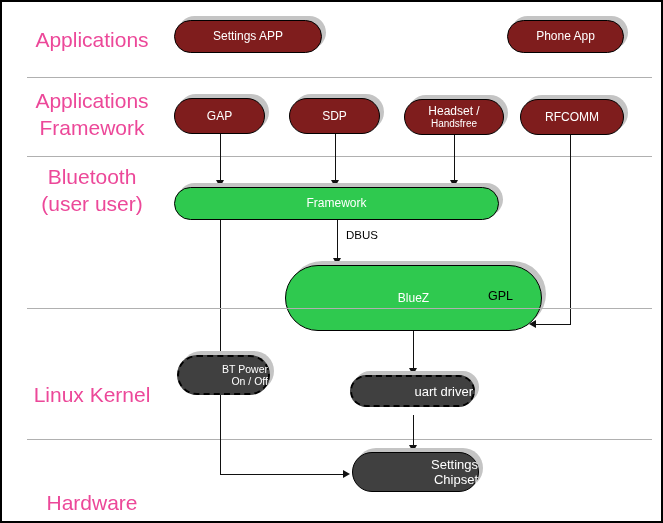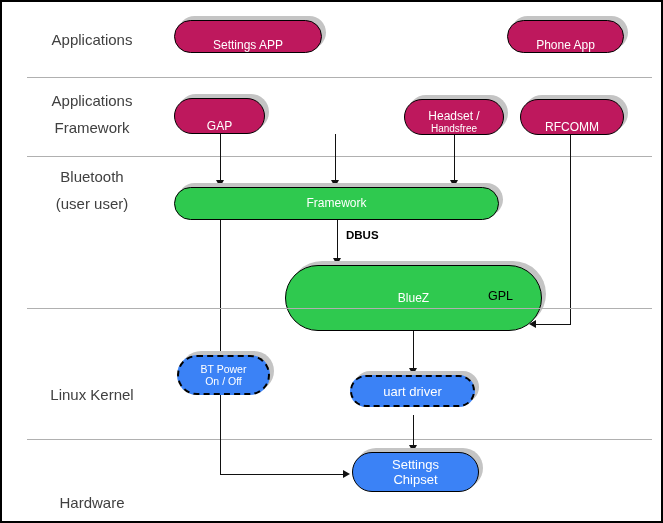--- a/index.html
+++ b/index.html
@@ -10,22 +10,22 @@
     border:2px solid #000;
     background:#ffffff;
     font-family:"Liberation Sans", sans-serif;
     overflow:hidden;
   }
   
   .layer-label{
     position:absolute;
     left:4px;width:172px;
     text-align:center;
-    color:#404040;
-    font-size:15px;
+    color:#ec4899;
+    font-size:21px;
     line-height:27px;
   }
   .layer-label span{display:block;}
   .l-apps{top:24px;}
   .l-appfw{top:85px;}
   .l-libs{top:161px;}
   .l-kernel{top:340px;margin-top:39px;}
   .l-hw{top:464px;margin-top:23px;}
 
   
@@ -45,23 +45,23 @@
     border-radius:999px;
     box-shadow:4px -4px 0 0 #c4c4c4;
     display:flex;flex-direction:column;
     align-items:center;justify-content:center;
     color:#fff;
     font-size:12px;
     line-height:13px;
     text-align:center;
     z-index:2;
   }
-  .blue{background:#be185d;justify-content:flex-end;}
+  .blue{background:#7f1d1d;}
   .green{background:#2fc94f;}
-  .red{background:#3b82f6;}
+  .red{background:#404040;align-items:flex-end;}
   .dashed{border:2px dashed #000;}
 
   .settings-app{left:172px;top:18px;width:148px;height:33px;}
   .phone-app{left:505px;top:18px;width:117px;height:33px;}
   .gap-pill{left:172px;top:96px;width:91px;height:36px;}
   .sdp-pill{left:287px;top:96px;width:91px;height:36px;}
   .headset-pill{left:402px;top:97px;width:100px;height:36px;}
   .headset-pill .sub{font-size:10px;line-height:11px;}
   .rfcomm-pill{left:518px;top:97px;width:104px;height:36px;}
   .framework-pill{left:172px;top:185px;width:325px;height:33px;}
@@ -99,21 +99,20 @@
   .ah-leftpath{left:341px;top:468px;}
   .ln-bluez-uart{left:411px;top:329px;height:37px;}
   .ah-bluez-uart{left:407px;top:366px;}
   .ln-uart-chip{left:411px;top:413px;height:30px;}
   .ah-uart-chip{left:407px;top:443px;}
 
   .edge-label{
     position:absolute;
     color:#000;font-size:11.5px;
     z-index:2;
-    font-weight:bold;
   }
   .dbus-label{left:344px;top:227px;}
 </style>
 </head>
 <body>
 
 <div id="canvas">
 
   <div class="layer-label l-apps">
     <span>Applications</span>
@@ -170,20 +169,23 @@
   </div>
 
   <div class="pill blue phone-app">
     <span>Phone App</span>
   </div>
 
   <div class="pill blue gap-pill">
     <span>GAP</span>
   </div>
 
+  <div class="pill blue sdp-pill">
+    <span>SDP</span>
+  </div>
 
   <div class="pill blue headset-pill">
     <span>Headset /</span>
     <span class="sub">Handsfree</span>
   </div>
 
   <div class="pill blue rfcomm-pill">
     <span>RFCOMM</span>
   </div>
 

